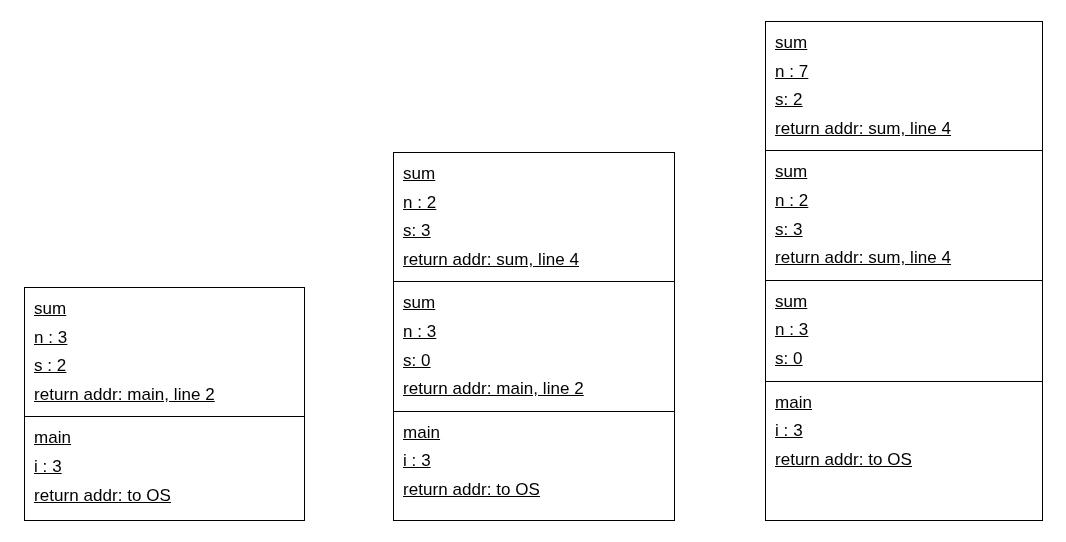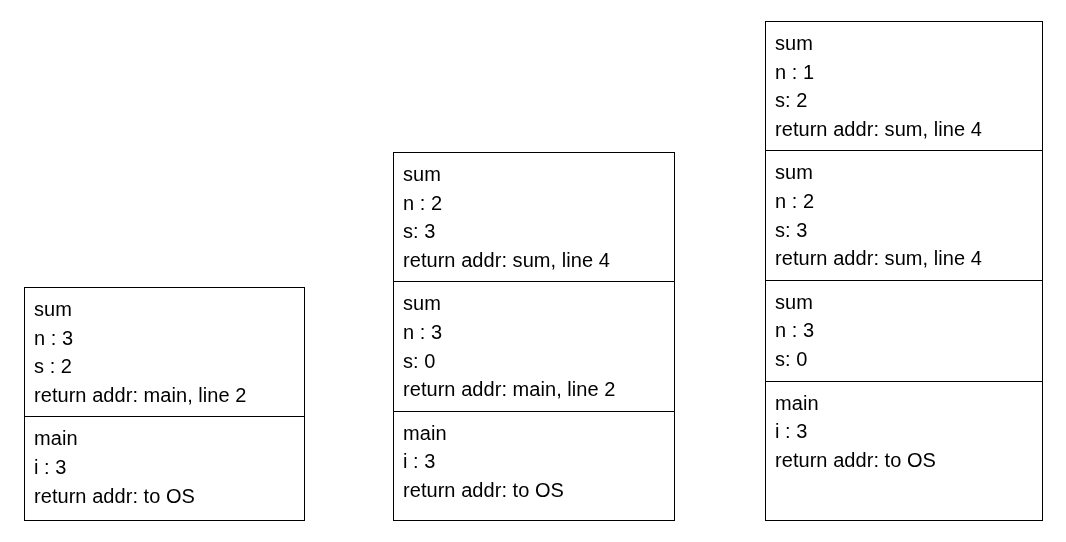--- a/index.html
+++ b/index.html
@@ -36,24 +36,25 @@
   .frame {
     box-sizing: border-box;
     padding: 7px 0 7px 9px;
     border-bottom: 1px solid #000000;
     background: #ffffff;
   }
   .frame:last-child {
     border-bottom: none;
   }
   .frame-line {
-    font-size: 20px;
+    font-size: 17px;
     line-height: 28.6px;
     white-space: pre;
     letter-spacing: 0.05px;
+    text-decoration: underline;
   }
 </style>
 </head>
 <body>
 
 <div class="canvas">
   <div class="stack" id="stack-0">
       <div class="frame">
         <div class="frame-line">sum</div>
         <div class="frame-line">n : 3</div>
@@ -81,21 +82,21 @@
       </div>
       <div class="frame">
         <div class="frame-line">main</div>
         <div class="frame-line">i : 3</div>
         <div class="frame-line">return addr: to OS</div>
       </div>
     </div>
   <div class="stack" id="stack-2">
       <div class="frame">
         <div class="frame-line">sum</div>
-        <div class="frame-line">n : 1</div>
+        <div class="frame-line">n : 7</div>
         <div class="frame-line">s: 2</div>
         <div class="frame-line">return addr: sum, line 4</div>
       </div>
       <div class="frame">
         <div class="frame-line">sum</div>
         <div class="frame-line">n : 2</div>
         <div class="frame-line">s: 3</div>
         <div class="frame-line">return addr: sum, line 4</div>
       </div>
       <div class="frame">

